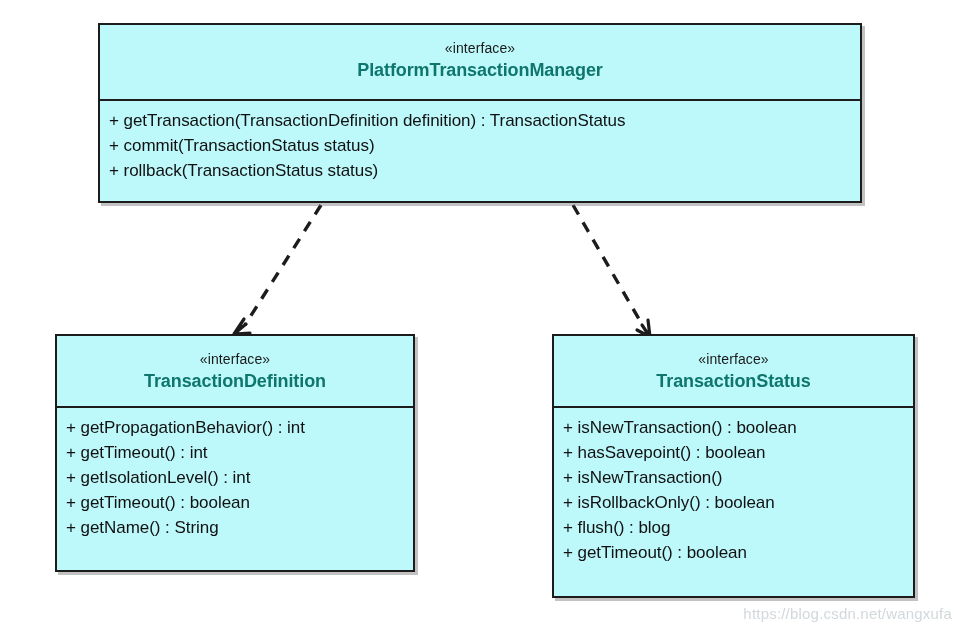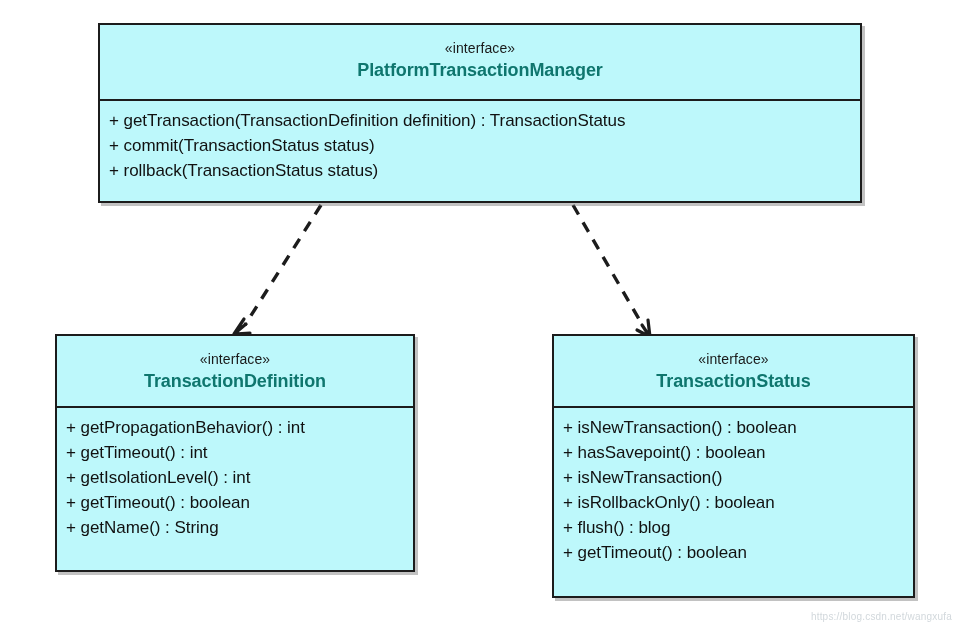--- a/index.html
+++ b/index.html
@@ -103,21 +103,21 @@
     width: 363px;
     height: 264px;
   }
   #class-transaction-status .class-header { height: 72px; }
 
   
   #watermark {
     position: absolute;
     right: 8px;
     bottom: 6px;
-    font-size: 10px;
+    font-size: 15px;
     color: #d2d8dc;
     letter-spacing: 0.2px;
     white-space: nowrap;
     font-family: "Liberation Sans", sans-serif;
   }
 </style>
 </head>
 <body>
 
 <div id="diagram-canvas">

